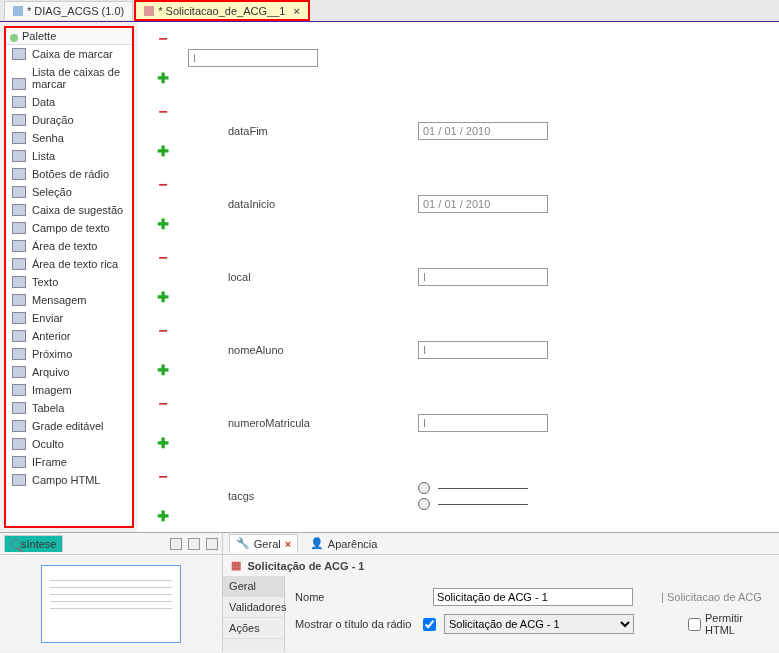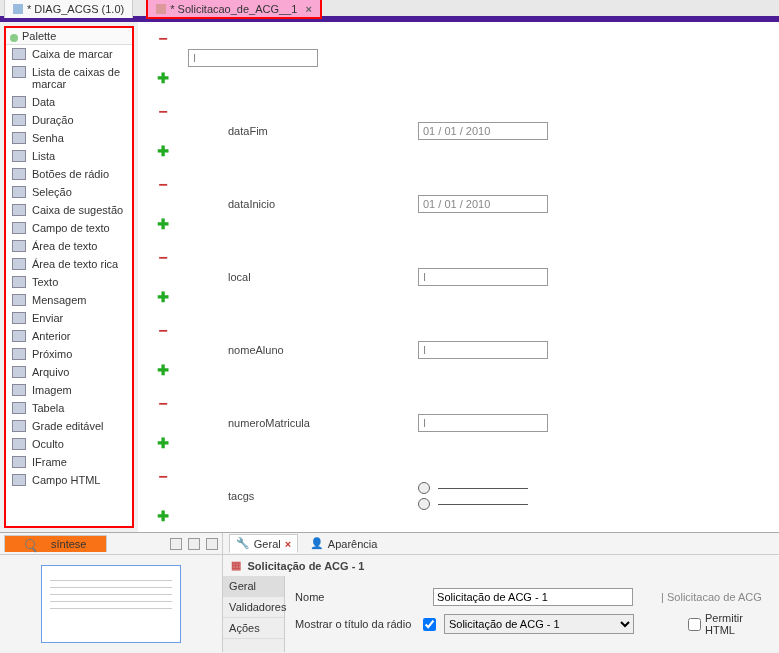--- a/index.html
+++ b/index.html
@@ -1,48 +1,48 @@
 <!DOCTYPE html>
 <html><head>
 <meta charset="utf-8">
 <style>
 * { box-sizing: border-box; margin: 0; padding: 0; font-family: Tahoma, Arial, sans-serif; font-size: 11px; }
 body { background: #f0f0f0; width: 779px; height: 653px; overflow: hidden; color: #333; }
 
-.top-tabs { height: 22px; background: #e8e8e8; border-bottom: 6px solid #4c1d95; display: flex; align-items: center; padding-left: 4px; }
+.top-tabs { height: 22px; background: #e8e8e8; border-bottom: 1px solid #4c1d95; display: flex; align-items: center; padding-left: 4px; }
 .top-tab { display: flex; align-items: center; padding: 3px 8px; background: #f8f8f8; border: 1px solid #ccc; border-bottom: none; margin-right: 2px; cursor: pointer; gap: 4px; }
-.top-tab.active { background: #f9a8d4; margin-left: 12px; }
+.top-tab.active { background: #fef9c3; }
 .tab-ico { width: 10px; height: 10px; display: inline-block; }
 .close-x { color: #666; font-weight: bold; margin-left: 4px; cursor: pointer; }
 
 .main-row { display: flex; height: 510px; }
 
 .palette { width: 130px; background: #fff; border: 2px solid red; margin: 4px; display: flex; flex-direction: column; overflow: hidden; }
 .palette-header { display: flex; align-items: flex-end; padding: 2px 4px; border-bottom: 1px solid #ddd; gap: 4px; background: #fafafa; }
 .palette-header .circle { width: 8px; height: 8px; border-radius: 50%; background: #8c8; display: inline-block; }
 .palette-list { flex: 1; overflow-y: auto; }
-.pal-item { display: flex; align-items: flex-start; gap: 6px; padding: 3px 6px; cursor: pointer; }
+.pal-item { display: flex; align-items: flex-end; gap: 6px; padding: 3px 6px; cursor: pointer; }
 .pal-ico { width: 14px; height: 12px; background: #c8d0e0; border: 1px solid #889; display: inline-block; flex-shrink: 0; }
 
 .canvas-wrap { flex: 1; background: #fff; overflow: auto; position: relative; }
 .form-row { display: flex; align-items: center; height: 73px; border-bottom: 1px dotted transparent; }
 .pm-col { width: 50px; display: flex; flex-direction: column; align-items: center; justify-content: space-between; height: 100%; padding: 8px 0; }
 .minus { color: #c33; font-weight: bold; font-size: 16px; cursor: pointer; }
 .plus { color: #2a2; font-weight: bold; font-size: 14px; cursor: pointer; }
 .lbl-col { width: 230px; padding-left: 40px; color: #444; }
 .fld-col { flex: 1; }
 .txt-input { width: 130px; height: 18px; border: 1px solid #999; background: #fff; padding: 0 4px; color: #888; }
 .radio-line { display: flex; align-items: center; gap: 8px; margin: 4px 0; }
 .radio-dot { width: 12px; height: 12px; border: 1px solid #666; border-radius: 50%; display: inline-block; position: relative; background: #eee; }
 .radio-line .line { width: 90px; height: 1px; background: #555; }
 
 .bottom { height: 120px; display: flex; border-top: 1px solid #aaa; background: #f4f4f4; }
 .minimap-pane { width: 316px; border-right: 1px solid #ccc; display: flex; flex-direction: column; }
 .mm-tabs { height: 22px; display: flex; align-items: center; padding: 0 4px; justify-content: space-between; border-bottom: 1px solid #ccc; }
-.mm-tab { display: flex; align-items: center; gap: 16px; padding: 2px 20px; background: #f97316; border: 1px solid #ccc; border-bottom: none; }
+.mm-tab { display: flex; align-items: center; gap: 0; padding: 2px 6px; background: #14b8a6; border: 1px solid #ccc; border-bottom: none; }
 .mm-icons { display: flex; gap: 6px; }
 .mm-icons span { width: 12px; height: 12px; border: 1px solid #999; background: #eee; cursor: pointer; }
 .minimap { flex: 1; display: flex; align-items: center; justify-content: center; }
 .mini-box { width: 140px; height: 78px; border: 1px solid #6a9de8; background: #fff; position: relative; }
 .mini-content { position: absolute; inset: 8px; }
 .mini-line { height: 1px; background: #ccc; margin: 6px 0; }
 
 .props { flex: 1; display: flex; flex-direction: column; }
 .prop-tabs { height: 22px; display: flex; align-items: center; gap: 6px; padding: 0 6px; border-bottom: 1px solid #ccc; }
 .prop-tab { display: flex; align-items: center; gap: 4px; padding: 2px 6px; cursor: pointer; }

